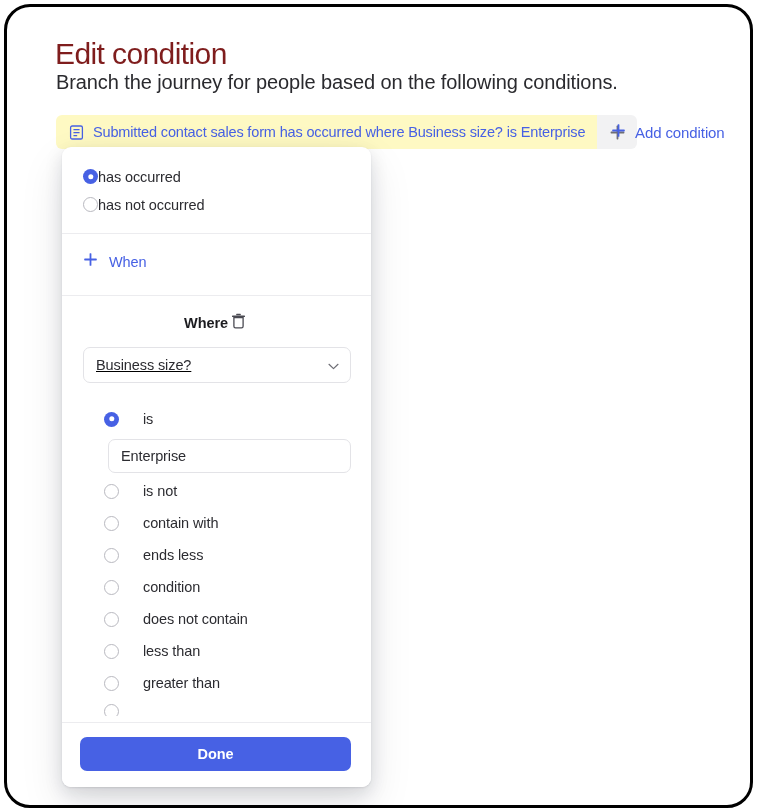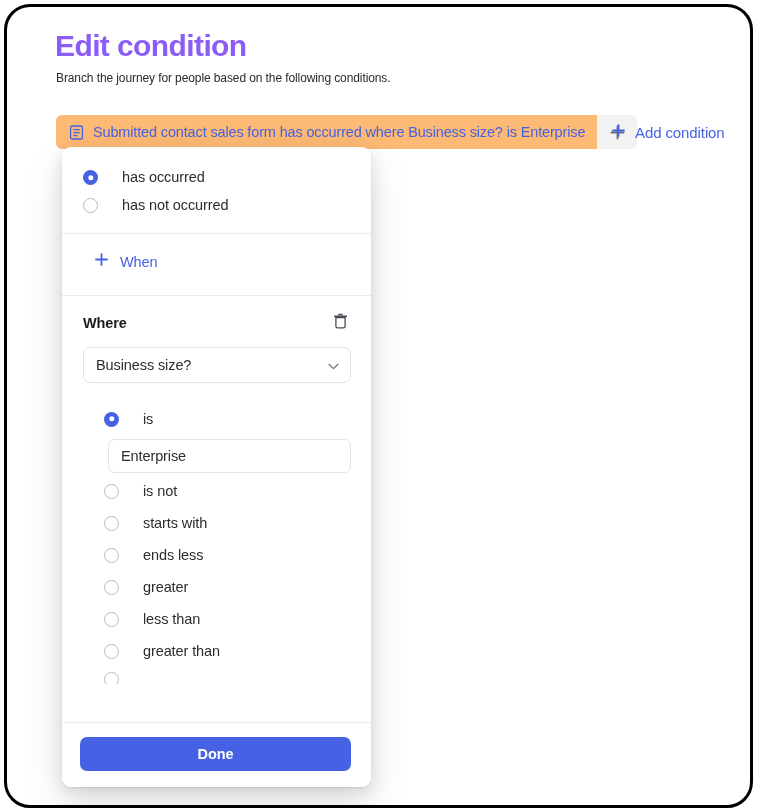--- a/index.html
+++ b/index.html
@@ -25,51 +25,51 @@
     border: 3px solid #000000;
     border-radius: 26px;
     background: #ffffff;
     overflow: hidden;
   }
 
   
   .page-title {
     position: absolute;
     left: 48px;
-    top: 22px;
+    top: 30px;
     font-size: 30px;
-    font-weight: bold;
+    font-weight: normal;
     letter-spacing: -0.6px;
-    color: #8b5cf6;
+    color: #7f1d1d;
     white-space: nowrap;
   }
   .page-subtitle {
     position: absolute;
     left: 49px;
     top: 64px;
-    font-size: 12px;
+    font-size: 20px;
     color: #2a2a2e;
     letter-spacing: -0.1px;
     white-space: nowrap;
   }
 
   
   .chip-row {
     position: absolute;
     left: 49px;
     top: 108px;
     display: flex;
     align-items: stretch;
     height: 34px;
   }
   .chip {
     display: flex;
     align-items: center;
     gap: 9px;
-    background: #fdba74;
+    background: #fef9c3;
     border-radius: 6px 0 0 6px;
     padding: 0 12px 0 13px;
     height: 34px;
     box-sizing: border-box;
     cursor: pointer;
   }
   .chip-icon {
     display: block;
     width: 15px;
     height: 15px;
@@ -133,22 +133,22 @@
   }
 
   .sect {
     padding: 16px 0 14px 0;
     border-bottom: 1px solid #ececef;
   }
 
   
   .radio-row {
     display: flex;
-    align-items: flex-end;
-    gap: 24px;
+    align-items: flex-start;
+    gap: 0;
     padding: 6px 20px 6px 21px;
     cursor: pointer;
   }
   .radio {
     width: 15px;
     height: 15px;
     border-radius: 50%;
     border: 1.4px solid #b9b9c0;
     box-sizing: border-box;
     background: #fff;
@@ -171,21 +171,21 @@
     transform: translate(-50%, -50%);
   }
   .radio-label {
     font-size: 14.5px;
     color: #2c2c31;
     letter-spacing: -0.1px;
     white-space: nowrap;
   }
 
   
-  .when-block { padding: 18px 21px 16px 32px; }
+  .when-block { padding: 18px 21px 16px 21px; }
   .when-link {
     display: flex;
     align-items: center;
     gap: 11px;
     cursor: pointer;
     margin-bottom: 8px;
   }
   .when-label {
     font-size: 14.5px;
     color: #4761e4;
@@ -195,21 +195,21 @@
     font-size: 13.5px;
     color: #84848d;
     letter-spacing: -0.1px;
   }
 
   
   .where-block { padding: 16px 20px 4px 21px; }
   .where-head {
     display: flex;
     align-items: center;
-    justify-content: space-between;
+    justify-content: center;
     margin-bottom: 13px;
   }
   .where-title {
     font-size: 14.5px;
     font-weight: bold;
     color: #1b1b1f;
     letter-spacing: -0.1px;
   }
   .trash-btn {
     width: 22px;
@@ -225,20 +225,21 @@
     height: 36px;
     border: 1px solid #e3e3e7;
     border-radius: 7px;
     background: #fff;
     display: flex;
     align-items: center;
     padding: 0 12px;
     box-sizing: border-box;
     cursor: pointer;
     margin-bottom: 14px;
+    text-decoration: underline;
   }
   .select-value {
     font-size: 14.5px;
     color: #2c2c31;
     letter-spacing: -0.1px;
   }
   .select-chevron {
     position: absolute;
     right: 11px;
     top: 50%;
@@ -394,29 +395,33 @@
           </div>
 
           <input class="value-input" type="text" value="Enterprise" style="">
 
           <div class="op-row">
             <span class="radio"></span>
             <span class="radio-label">is not</span>
           </div>
           <div class="op-row">
             <span class="radio"></span>
-            <span class="radio-label">starts with</span>
+            <span class="radio-label">contain with</span>
           </div>
           <div class="op-row">
             <span class="radio"></span>
             <span class="radio-label">ends less</span>
           </div>
           <div class="op-row">
             <span class="radio"></span>
-            <span class="radio-label">greater</span>
+            <span class="radio-label">condition</span>
+          </div>
+          <div class="op-row">
+            <span class="radio"></span>
+            <span class="radio-label">does not contain</span>
           </div>
           <div class="op-row">
             <span class="radio"></span>
             <span class="radio-label">less than</span>
           </div>
           <div class="op-row">
             <span class="radio"></span>
             <span class="radio-label">greater than</span>
           </div>
           <div class="op-row clipped">

